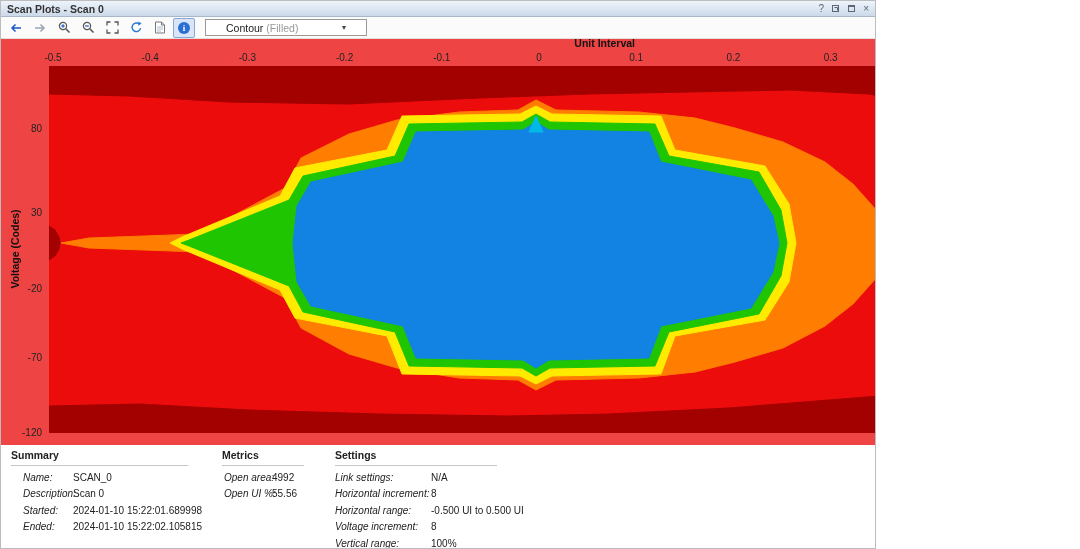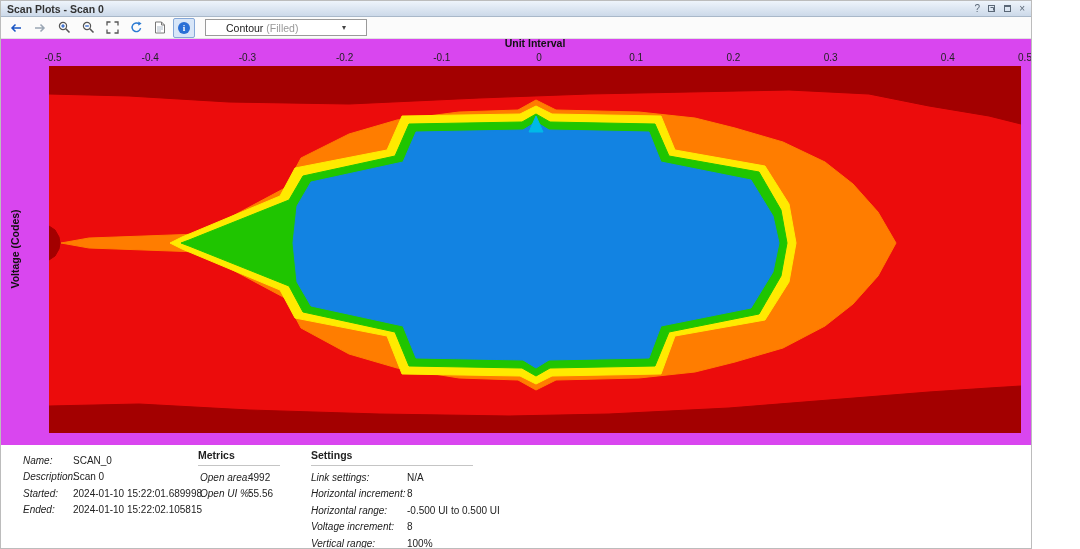--- a/index.html
+++ b/index.html
@@ -1,16 +1,16 @@
 <!DOCTYPE html>
 <html><head>
 <meta charset="utf-8">
 <style>
   html,body{margin:0;padding:0;background:#ffffff;}
-  .window{position:relative;width:1032px;height:549px;background:#d946ef;border:1px solid #bcbcbc;
+  .window{position:relative;width:876px;height:549px;background:#ef4444;border:1px solid #bcbcbc;
     box-sizing:border-box;overflow:hidden;font-family:"Liberation Sans",sans-serif;color:#222;}
 
   
   .titlebar{position:absolute;left:0;top:0;right:0;height:16px;
     background:linear-gradient(#eef4fb,#ccd9e9);border-bottom:1px solid #a9b8c9;
     display:flex;align-items:center;padding:0 6px;box-sizing:border-box;}
   .titlebar .title{font-size:10.5px;font-weight:bold;color:#333;}
   .win-controls{margin-left:auto;display:flex;gap:7px;align-items:center;color:#5a6776;}
   .win-btn{font-size:10px;line-height:10px;cursor:default;display:flex;align-items:center;}
 
@@ -21,21 +21,21 @@
     border:1px solid transparent;border-radius:2px;}
   .tbtn.active{background:#d8e6f8;border-color:#86a8d8;}
   .info-glyph{width:12px;height:12px;border-radius:50%;background:#2a6fd6;color:#fff;
     font-size:9px;font-weight:bold;display:flex;align-items:center;justify-content:center;font-family:"Liberation Serif",serif;}
   .combo{margin-left:8px;width:162px;height:17px;border:1px solid #9a9a9a;background:#fff;
     display:flex;align-items:center;font-size:10.5px;padding:0 20px;gap:3px;box-sizing:border-box;}
   .combo .muted{color:#999;}
   .combo .chev{margin-left:auto;color:#444;font-size:8px;}
 
   
-  .axis-title-x{position:absolute;left:434px;top:36px;width:200px;text-align:center;
+  .axis-title-x{position:absolute;left:434px;top:36px;width:200px;text-align:right;
     font-size:10.5px;font-weight:bold;color:#111;}
   .cbar-title{position:absolute;left:978px;top:43px;width:40px;font-size:15px;color:#111;margin-top:30px;}
   .xticks{position:absolute;left:4px;top:51px;width:1080px;height:12px;}
   .xticks span{position:absolute;transform:translateX(-50%);font-size:10px;color:#222;}
   .yticks{position:absolute;left:0;top:0;width:45px;height:549px;}
   .yticks span{position:absolute;right:4px;transform:translateY(-50%);font-size:10px;color:#222;}
   .axis-title-y{position:absolute;left:-46px;top:242px;width:120px;text-align:center;
     font-size:10.5px;font-weight:bold;color:#111;transform:rotate(-90deg);}
   #contour-svg{position:absolute;left:48px;top:65px;width:972px;height:367px;}
   #colorbar{position:absolute;left:1033px;top:65px;width:15px;height:367px;display:flex;flex-direction:column;}
@@ -43,21 +43,21 @@
   #cbar-labels{position:absolute;left:1051px;top:65px;width:29px;height:367px;}
   #cbar-labels span{position:absolute;font-size:9px;color:#222;white-space:nowrap;}
 
   
   #panels{position:absolute;left:0;top:444px;right:0;bottom:0;display:flex;align-items:flex-start;background:#fff;}
   .panel{font-size:10px;color:#222;padding-top:4px;}
   .panel h3{font-size:10.5px;font-weight:bold;margin:0;padding:0 0 4px 0;border-bottom:1px solid #c5c5c5;}
   .panel .row{display:flex;margin-top:5.5px;white-space:nowrap;}
   .panel .lbl{flex:none;font-style:italic;}
   .p0{margin-left:10px;width:177px;}  .p0 .row{padding-left:12px;} .p0 .lbl{width:50px;}
-  .p1{margin-left:10px;width:82px;}   .p1 .row{padding-left:2px;}  .p1 .lbl{width:48px;}
+  .p1{margin-left:34px;width:82px;}   .p1 .row{padding-left:2px;}  .p1 .lbl{width:48px;}
   .p2{margin-left:31px;width:162px;}  .p2 .lbl{width:96px;}
 </style>
 </head>
 <body>
 
 <div class="window">
 
   <div class="titlebar">
     <span class="title">Scan Plots - Scan 0</span>
     <div class="win-controls">
@@ -140,20 +140,27 @@
       <span style="left: 242.4px;">-0.3</span>
       <span style="left: 339.6px;">-0.2</span>
       <span style="left: 436.8px;">-0.1</span>
       <span style="left: 534px;">0</span>
       <span style="left: 631.2px;">0.1</span>
       <span style="left: 728.4px;">0.2</span>
       <span style="left: 825.6px;">0.3</span>
       <span style="left: 922.8px; padding-left: 40px;">0.4</span>
       <span style="left: 1020px;">0.5</span>
     </div>
+  <div class="yticks" id="yticks">
+      <span style="top: 127.023px;">80</span>
+      <span style="top: 211.066px;">30</span>
+      <span style="top: 287.035px;">-20</span>
+      <span style="top: 356.031px;">-70</span>
+      <span style="top: 430.899px;">-120</span>
+    </div>
 
   <svg id="contour-svg" viewBox="0 0 972 367" preserveAspectRatio="none">
       <rect x="0" y="0" width="972" height="367" fill="#EC0C0C"></rect>
       <polygon points="0,0 972,0 972,58 940,50 880,40 820,28 740,24 640,26 540,28 430,32 300,38 180,36 80,30 0,28" fill="#A30000" stroke="#A30000"></polygon>
       <polygon points="0,367 0,340 90,338 200,344 330,348 460,350 560,348 680,342 780,334 880,326 940,322 972,320 972,367" fill="#A30000" stroke="#A30000"></polygon>
       <polygon points="0,160 6,164 10,171 11,177 10,183 6,190 0,194" fill="#A30000" stroke="#A30000"></polygon>
       <polygon points="348,54 410,46 469,44 487,34 507,44 590,46 646,52 686,62 734,76 776,96 804,118 829,146 847,177 829,210 804,238 776,260 734,282 686,296 646,306 590,312 507,314 487,324 469,314 410,312 348,302 300,288 252,262 236,232 150,186 40,182 12,177 40,172 150,168 236,122 252,92 300,68" fill="#FF7D00" stroke="#FF7D00"></polygon>
       <polygon points="353,50 471,48 487,40 503,48 612,50 626,84 716,100 740,138 747,177 740,216 716,254 626,270 612,308 503,310 487,318 471,310 353,308 338,270 246,252 231,224 133,183 121,177 133,171 231,130 246,102 338,84" fill="#FFEA00" stroke="#FFEA00"></polygon>
       <polygon points="360,58 473,56 487,48 501,56 606,58 620,90 710,106 732,144 738,177 732,210 710,248 620,266 606,300 501,302 487,310 473,302 360,300 346,266 254,246 240,220 140,180 132,177 140,174 240,134 254,110 346,90" fill="#1FC500" stroke="#1FC500"></polygon>
       <polygon points="367,66 474,64 487,56 500,64 600,66 612,96 702,114 724,150 730,177 724,206 702,242 612,260 600,292 500,294 487,302 474,294 367,292 354,260 262,240 248,216 244,177 248,140 262,116 354,96" fill="#1283E2" stroke="#1283E2"></polygon>
@@ -184,20 +191,21 @@
       <span style="top: 193.792px;">5.0e-04</span>
       <span style="top: 224.375px;">1.0e-04</span>
       <span style="top: 254.958px;">5.0e-05</span>
       <span style="top: 285.542px;">1.0e-05</span>
       <span style="top: 316.125px;">5.0e-06</span>
       <span style="top: 346.708px;">1.0e-06</span>
     </div>
 
   <div id="panels">
       <section class="panel p0">
+        <h3>Summary</h3>
         <div class="row">
           <span class="lbl">Name:</span>
           <span class="val">SCAN_0</span>
         </div>
         <div class="row">
           <span class="lbl">Description:</span>
           <span class="val">Scan 0</span>
         </div>
         <div class="row">
           <span class="lbl">Started:</span>

